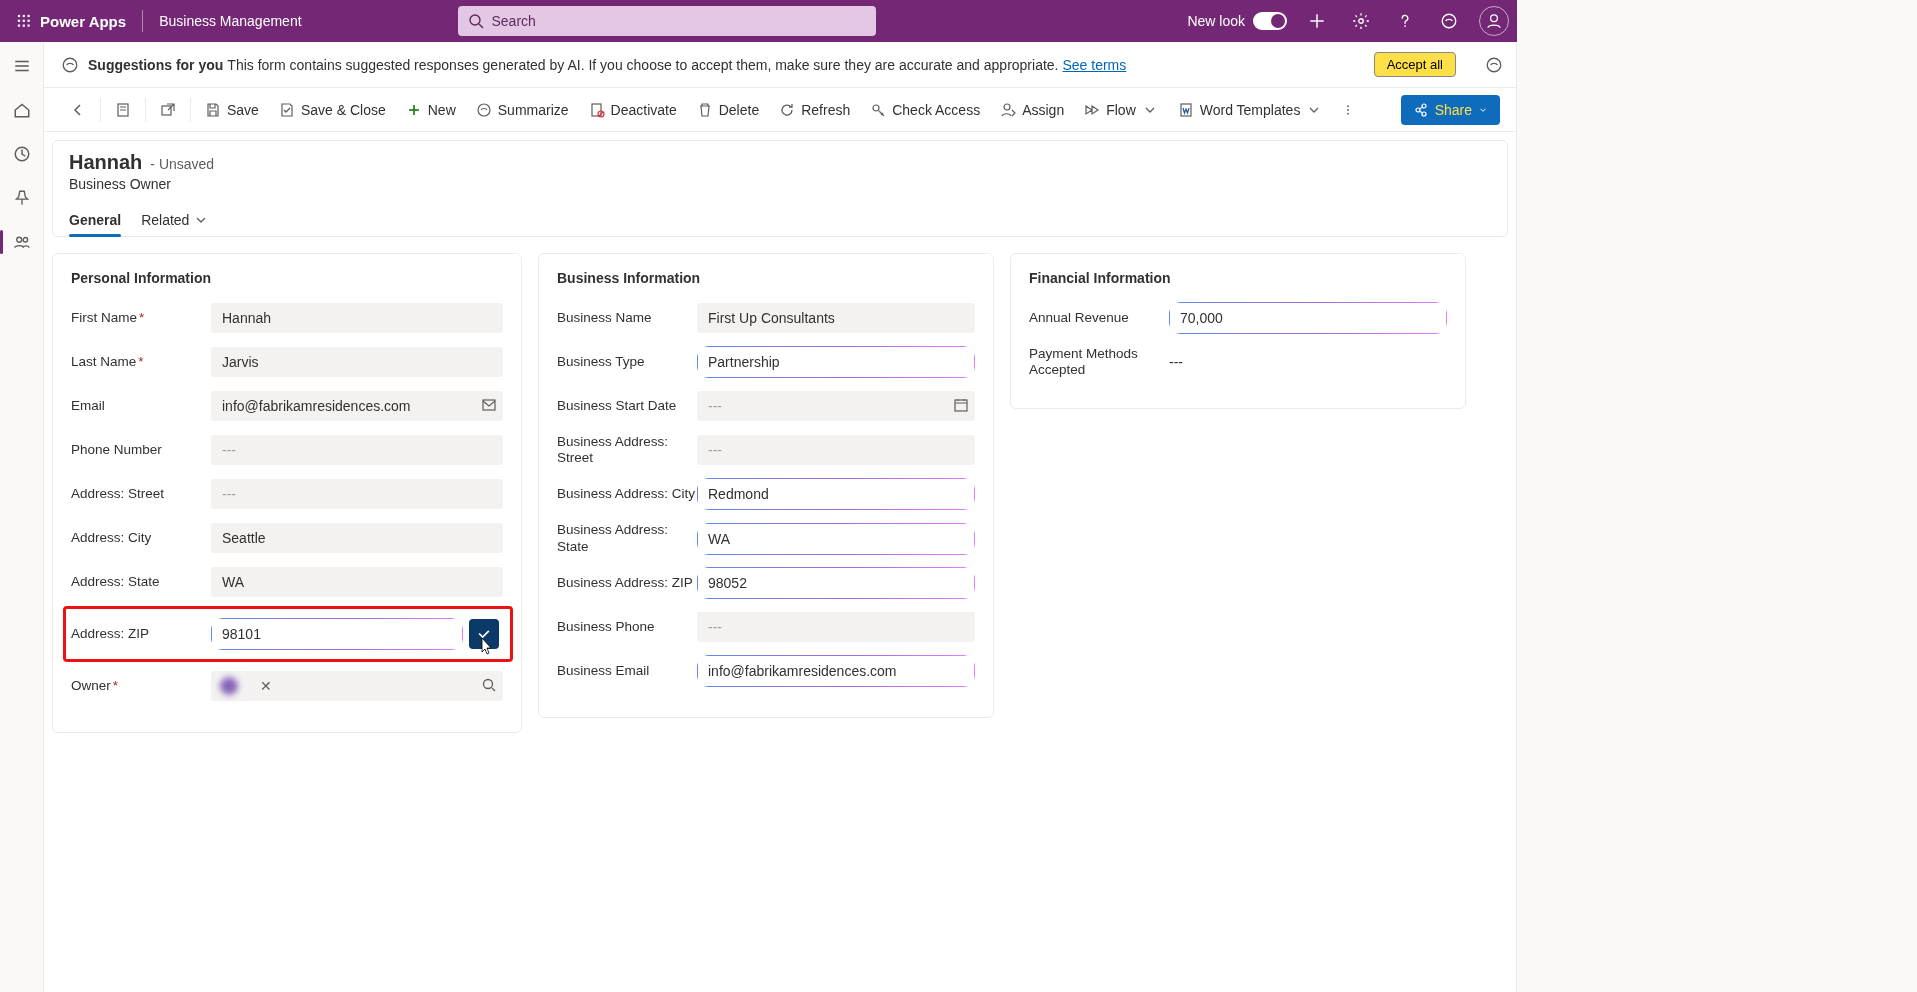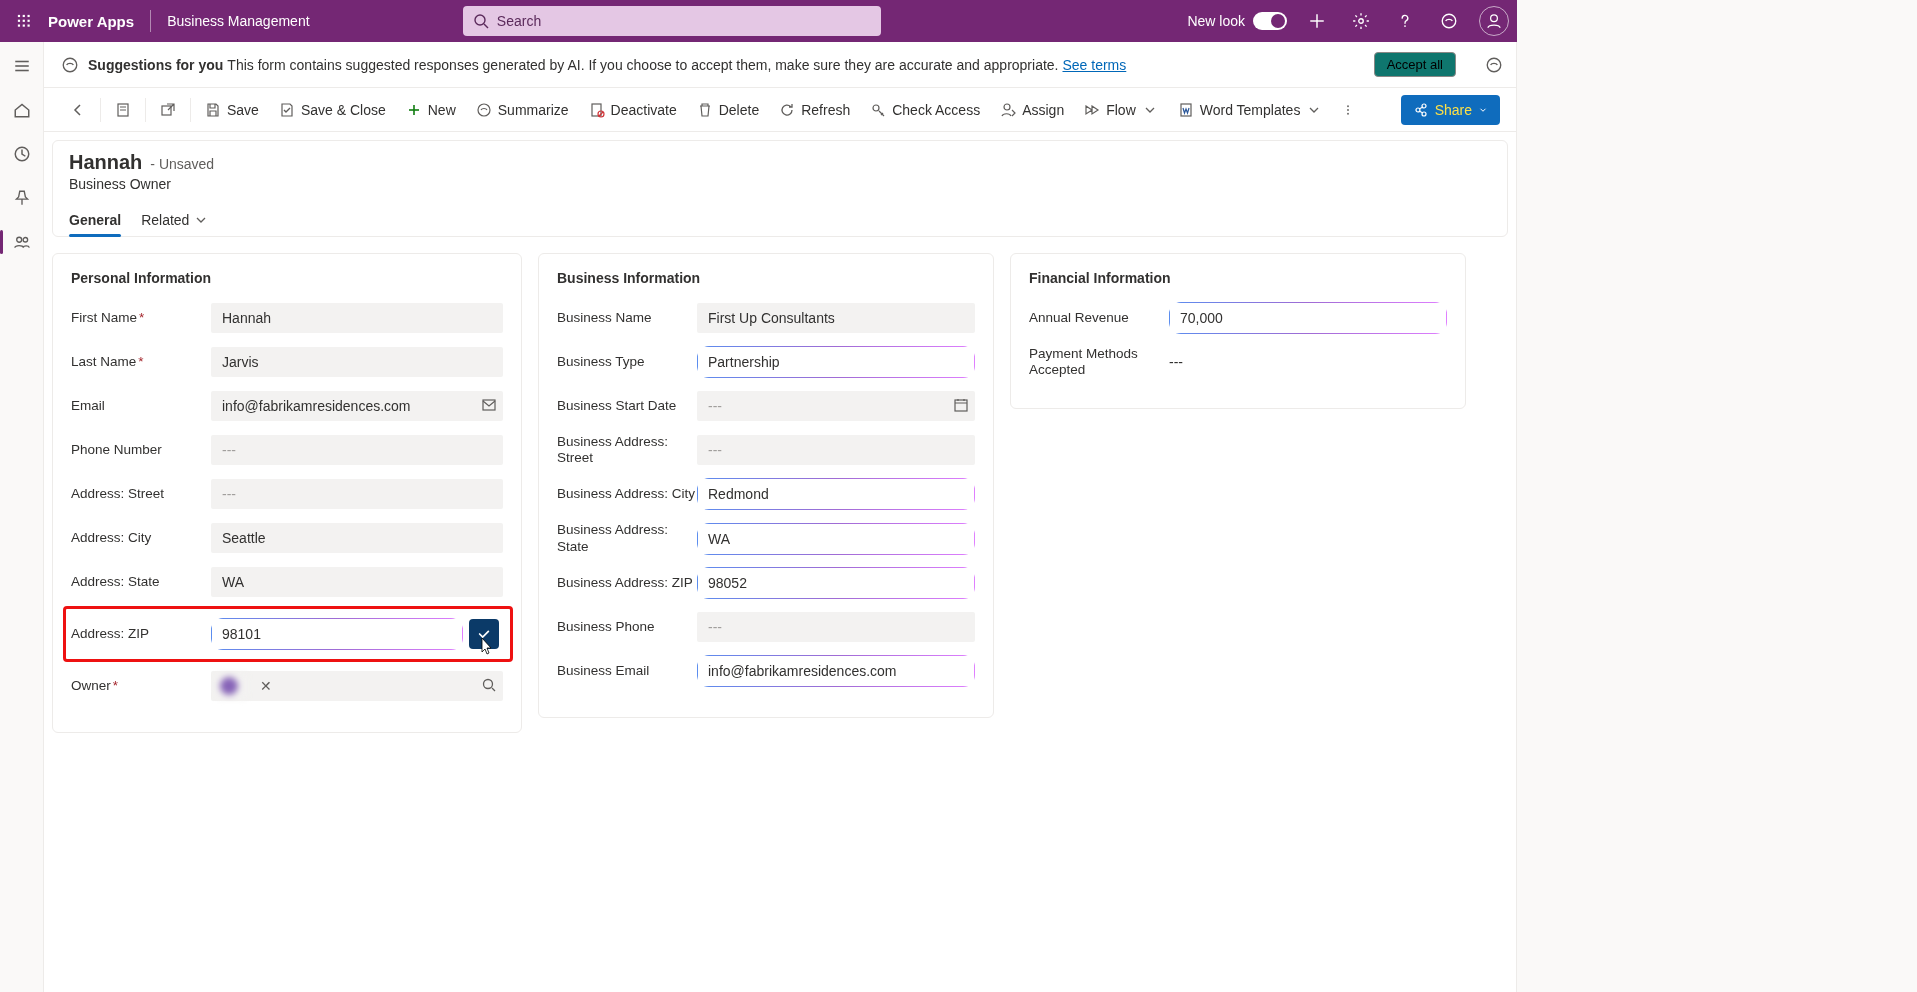--- a/index.html
+++ b/index.html
@@ -2,21 +2,21 @@
 <html><head>
   <meta charset="utf-8">
   <style>
     * { box-sizing: border-box; margin: 0; padding: 0; font-family: "Segoe UI", -apple-system, sans-serif; }
     body { background: #faf9f8; width: 1517px; height: 992px; overflow: hidden; font-size: 14px; color: #323130; }
 
     
     .app-bar { background: #742774; height: 42px; display: flex; align-items: center; padding: 0 8px; color: #fff; }
     .waffle { width: 32px; height: 32px; display: flex; align-items: center; justify-content: center; cursor: pointer; }
     .waffle svg { fill: #fff; }
-    .brand { font-weight: 600; font-size: 15px; margin-left: 8px; margin-right: 16px; }
+    .brand { font-weight: 600; font-size: 15px; margin-right: 16px; }
     .divider-v { width: 1px; height: 22px; background: rgba(255,255,255,0.45); margin-right: 16px; }
     .workload { font-size: 14px; }
     .search-wrap { margin-left: auto; margin-right: auto; width: 418px; }
     .search-box { background: #e4c7e4; border-radius: 4px; height: 30px; display: flex; align-items: center; padding: 0 10px; gap: 8px; }
     .search-box input { background: transparent; border: none; outline: none; flex: 1; color: #5b2a5b; font-size: 14px; }
     .search-box input::placeholder { color: #5b2a5b; }
     .appbar-right { margin-left: auto; display: flex; align-items: center; gap: 16px; }
     .newlook { display: flex; align-items: center; gap: 8px; font-size: 14px; }
     .toggle { width: 34px; height: 18px; background: #fff; border-radius: 10px; position: relative; }
     .toggle::after { content: ''; position: absolute; right: 2px; top: 2px; width: 14px; height: 14px; background: #742774; border-radius: 50%; }
@@ -29,21 +29,21 @@
     .left-rail .rail-item { width: 32px; height: 32px; display: flex; align-items: center; justify-content: center; cursor: pointer; color: #605e5c; position: relative; }
     .left-rail .rail-item.active::before { content: ''; position: absolute; left: -6px; top: 4px; bottom: 4px; width: 3px; background: #742774; border-radius: 2px; }
 
     .main { flex: 1; display: flex; flex-direction: column; background: #fff; border-right: 1px solid #edebe9; }
 
     
     .suggest-bar { display: flex; align-items: center; padding: 10px 16px; border-bottom: 1px solid #edebe9; font-size: 14px; color: #323130; }
     .suggest-bar .lead { font-weight: 600; margin-right: 4px; }
     .suggest-bar .link { color: #0067b8; text-decoration: underline; margin-left: 4px; cursor: pointer; }
     .suggest-bar .iconbox { width: 20px; height: 20px; margin-right: 8px; display: flex; align-items: center; justify-content: center; }
-    .accept-all { margin-left: auto; border: 1px solid #8a8886; background: #0f766e; padding: 4px 12px; border-radius: 4px; font-size: 13px; cursor: pointer; }
+    .accept-all { margin-left: auto; border: 1px solid #8a8886; background: #fde047; padding: 4px 12px; border-radius: 4px; font-size: 13px; cursor: pointer; }
     .copilot-icon { width: 44px; display:flex; align-items:center; justify-content:center; color:#605e5c; }
 
     
     .cmd-row { display: flex; align-items: stretch; padding: 0 16px; border-bottom: 1px solid #edebe9; height: 44px; }
     .cmd-btn { display: flex; align-items: center; gap: 6px; padding: 0 10px; height: 44px; color: #323130; cursor: pointer; font-size: 14px; }
     .cmd-sep { width: 1px; height: 24px; background: #edebe9; margin: 0 4px; align-self: center; }
     .cmd-back { width: 36px; justify-content:center; }
     .share-btn { background: #0f6cbd; color: #fde047; border-radius: 4px; padding: 5px 12px; display: flex; align-items: center; gap: 6px; cursor: pointer; margin-left: auto; height: 30px; align-self: center; }
     .overflow { width:32px; display:flex; justify-content:center; }
     .card { border: 1px solid #edebe9; border-radius: 6px; background: #fff; }

